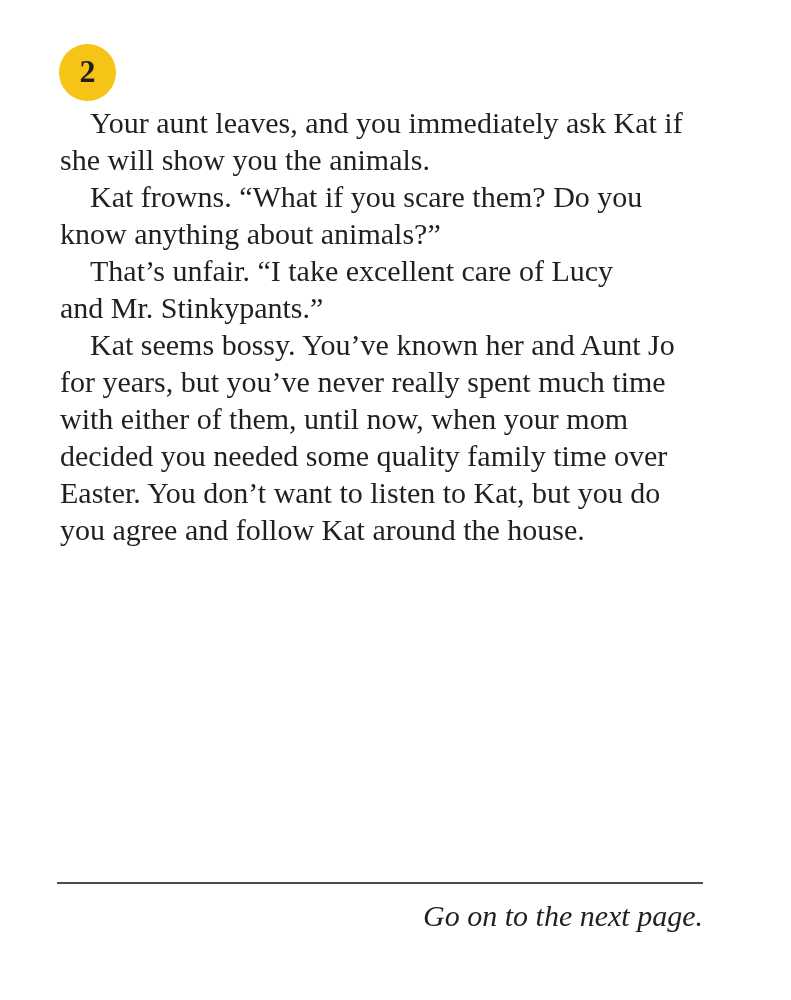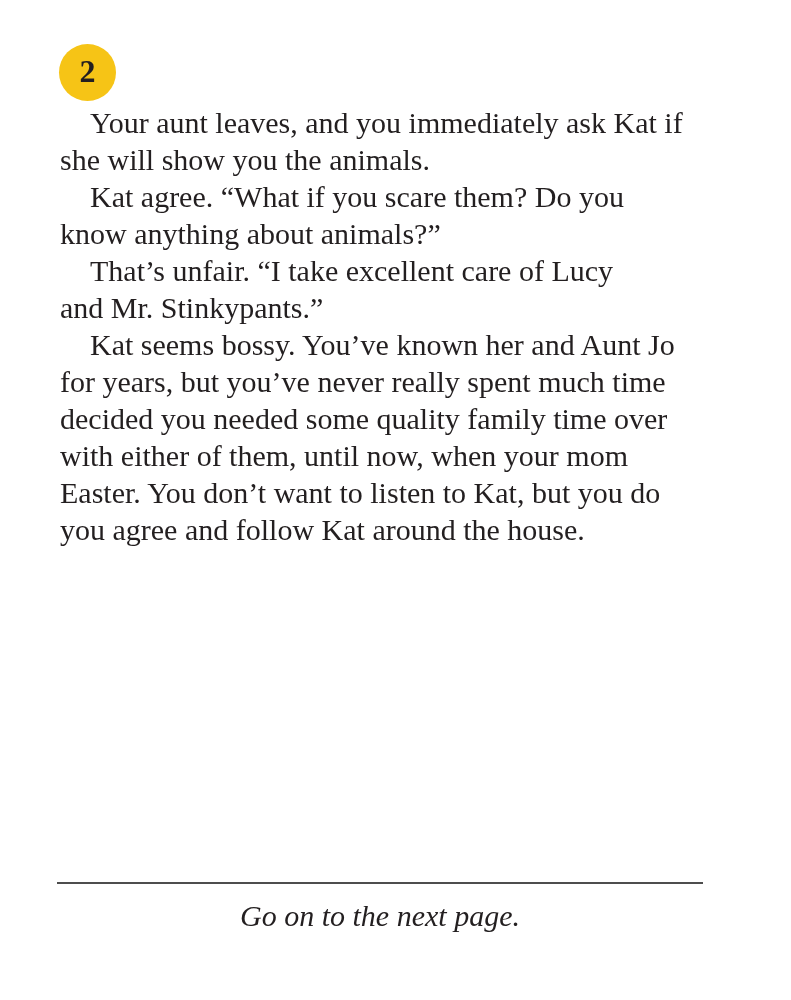--- a/index.html
+++ b/index.html
@@ -68,21 +68,21 @@
     height: 0;
     border: none;
     border-top: 2px solid var(--rule);
     margin: 0;
   }
   .footer-instruction {
     position: absolute;
     left: 57px;
     top: 897px;
     width: 646px;
-    text-align: center;
+    text-align: right;
     font-style: italic;
     font-size: 30px;
     line-height: 37px;
     color: var(--text);
   }
 </style>
 </head>
 <body>
 
 <div class="page">
@@ -90,32 +90,32 @@
   <div class="badge">
     <span class="num">2</span>
   </div>
 
   <div class="story" id="story">
       <p>
         <span class="line first">Your aunt leaves, and you immediately ask Kat if</span>
         <span class="line">she will show you the animals.</span>
       </p>
       <p>
-        <span class="line first">Kat agree. “What if you scare them? Do you</span>
+        <span class="line first">Kat frowns. “What if you scare them? Do you</span>
         <span class="line">know anything about animals?”</span>
       </p>
       <p>
         <span class="line first">That’s unfair. “I take excellent care of Lucy</span>
         <span class="line">and Mr. Stinkypants.”</span>
       </p>
       <p>
         <span class="line first">Kat seems bossy. You’ve known her and Aunt Jo</span>
         <span class="line">for years, but you’ve never really spent much time</span>
+        <span class="line">with either of them, until now, when your mom</span>
         <span class="line">decided you needed some quality family time over</span>
-        <span class="line">with either of them, until now, when your mom</span>
         <span class="line">Easter. You don’t want to listen to Kat, but you do</span>
         <span class="line">you agree and follow Kat around the house.</span>
       </p>
     </div>
 
   <hr class="footer-rule">
 
   <div class="footer-instruction">Go on to the next page.</div>
 
 </div>

